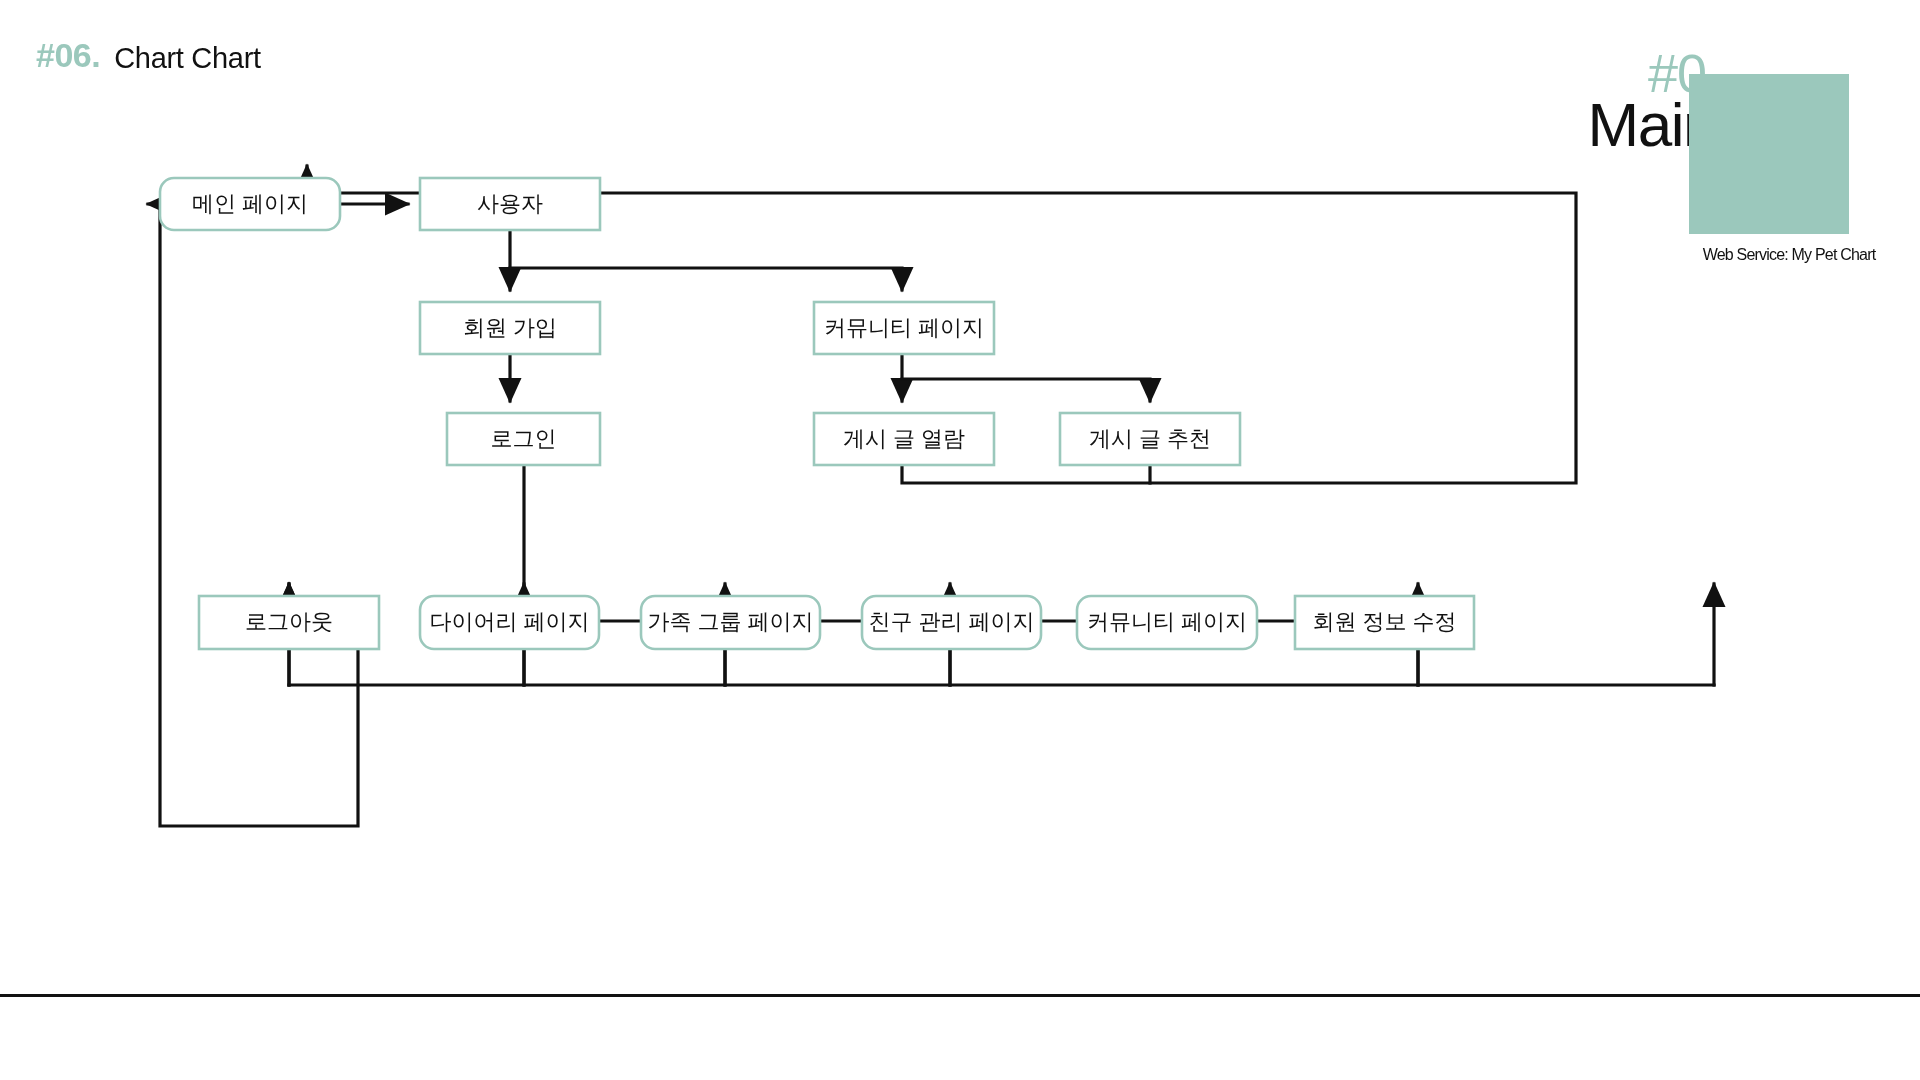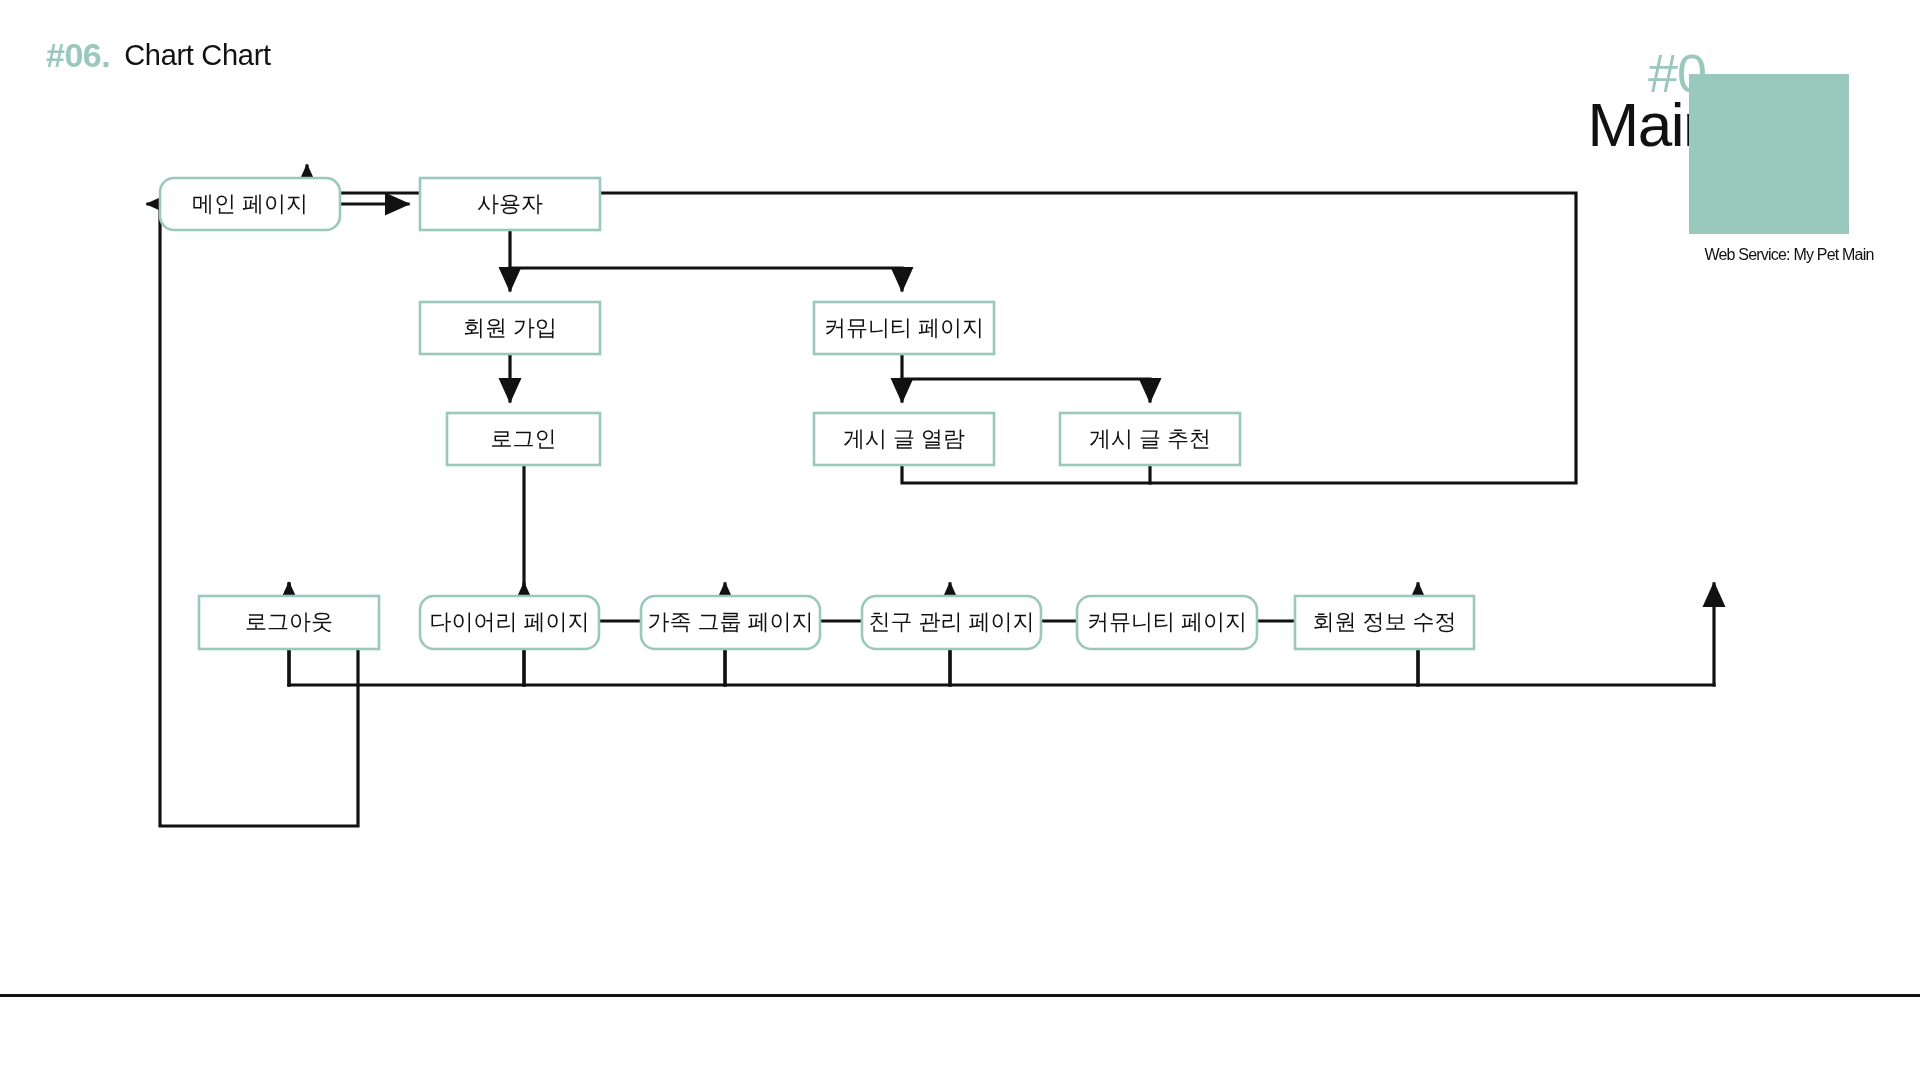--- a/index.html
+++ b/index.html
@@ -14,24 +14,24 @@
   #slide {
     position: relative;
     width: 1920px;
     height: 1080px;
     background: #ffffff;
   }
 
   
   #header {
     position: absolute;
-    left: 46px;
+    left: 36px;
     top: 36px;
     display: flex;
-    align-items: center;
+    align-items: flex-end;
     gap: 14px;
     white-space: nowrap;
   }
   #header .sec-num {
     font-size: 34px;
     font-weight: bold;
     color: #9bc8bc;
     letter-spacing: -0.5px;
   }
   #header .sec-title {
@@ -122,21 +122,21 @@
 
   <div id="header">
     <span class="sec-num">#06.</span>
     <span class="sec-title">Chart Chart</span>
   </div>
 
   <div id="corner">
     <span class="corner-num">#0</span>
     <span class="corner-main">Main</span>
     <div class="corner-swatch"></div>
-    <div class="corner-caption">Web Service: My Pet Main</div>
+    <div class="corner-caption">Web Service: My Pet Chart</div>
   </div>
 
   <div id="flow">
     <svg width="1920" height="1080" viewBox="0 0 1920 1080" xmlns="http://www.w3.org/2000/svg">
       <defs>
         <marker id="arrowhead" markerWidth="10" markerHeight="10" refX="7.2" refY="3.6" orient="auto" markerUnits="strokeWidth">
           <path d="M0,0 L8,3.6 L0,7.2 z" fill="#111111"></path>
         </marker>
       </defs>
 

